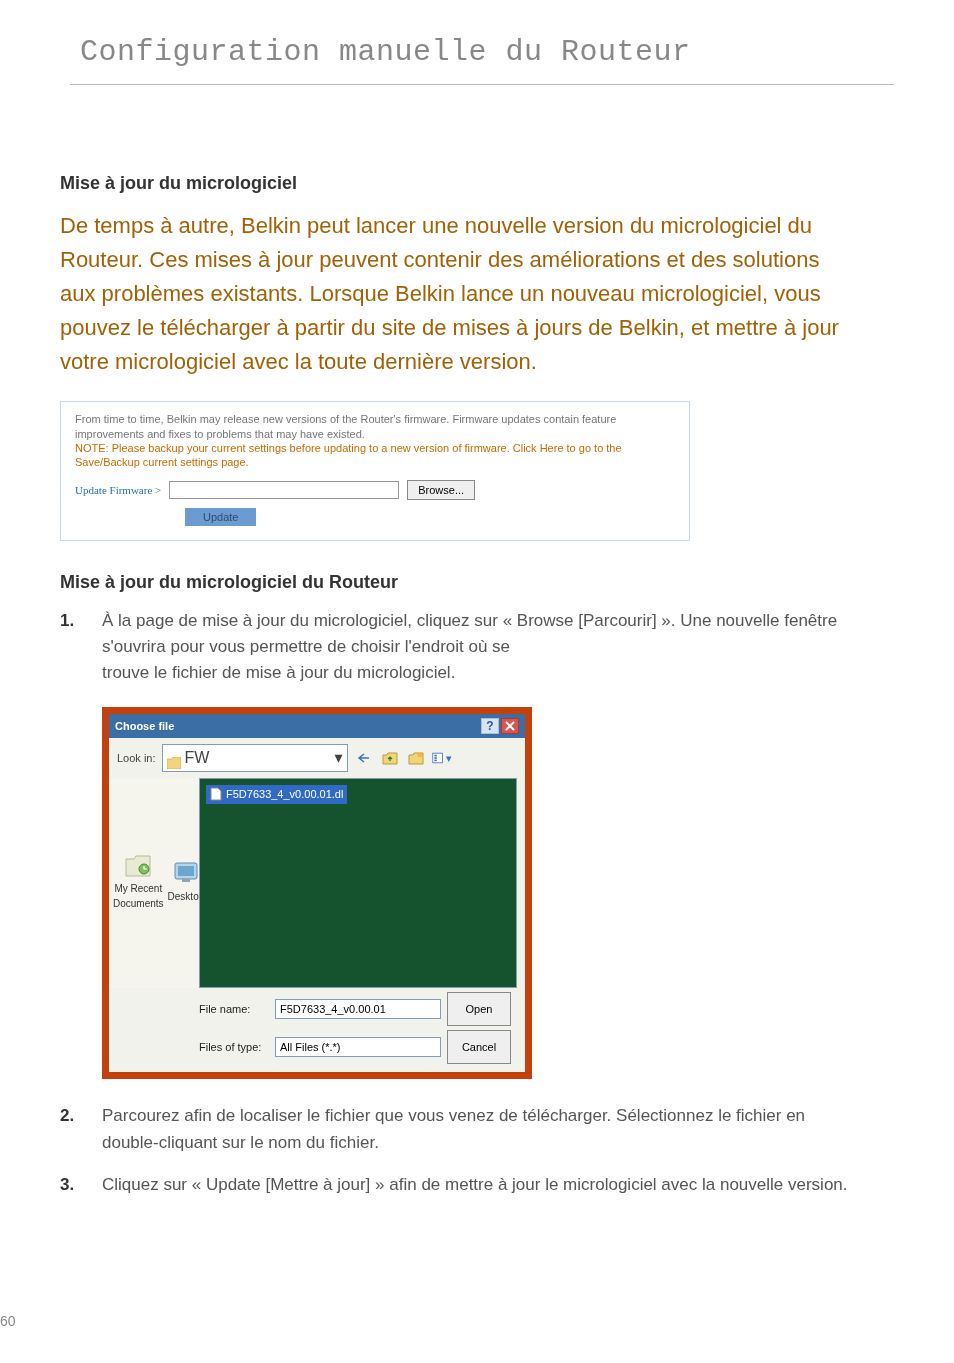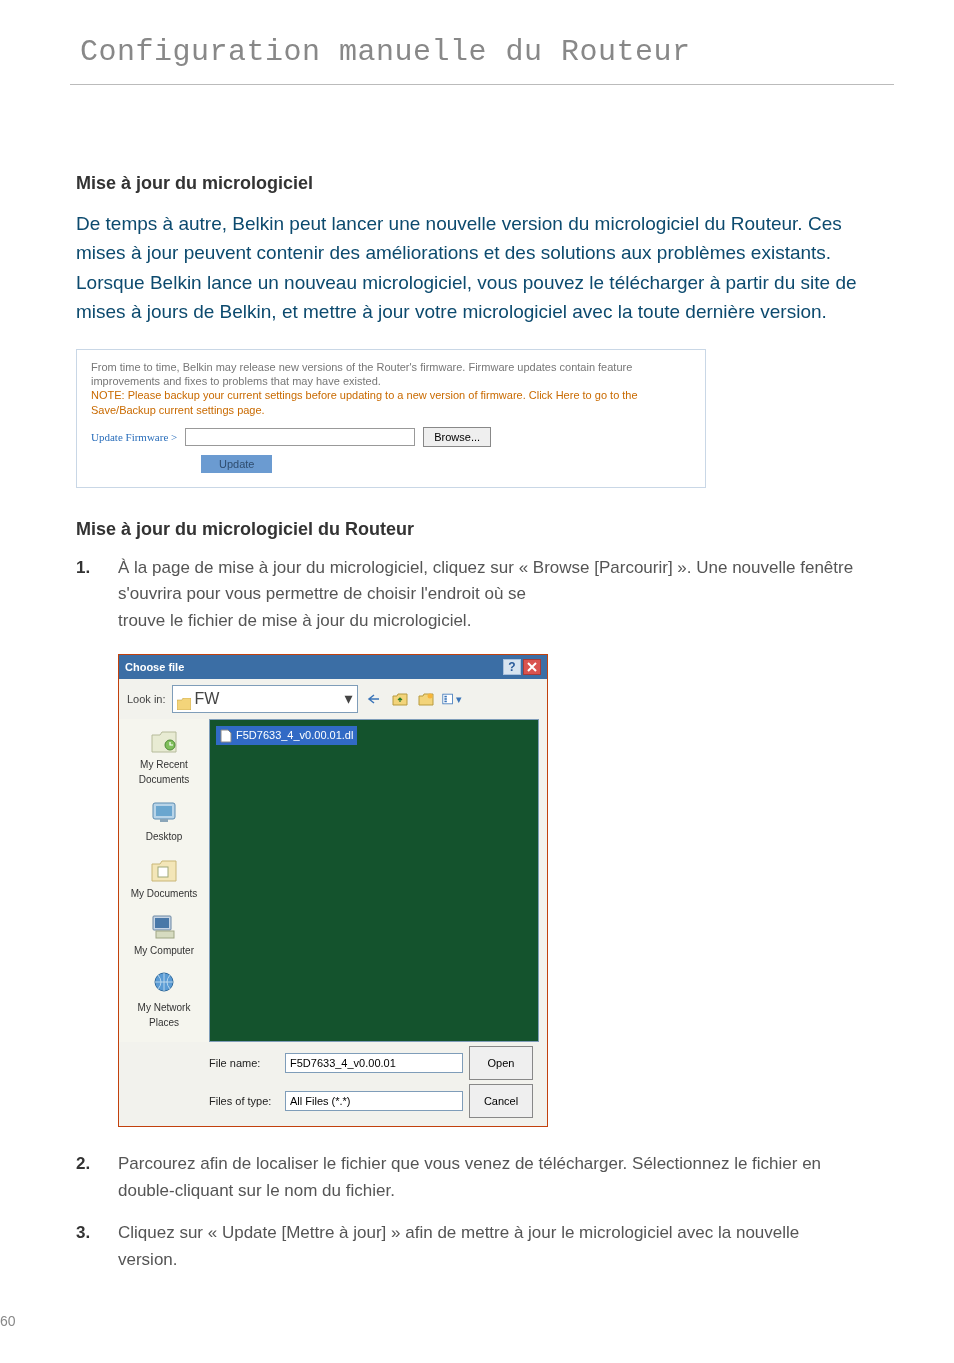--- a/index.html
+++ b/index.html
@@ -18,36 +18,36 @@
     padding: 35px 0 15px 80px;
     font-family: Liberation Mono, monospace;
     letter-spacing: 0.5px;
   }
   .hr-line {
     border: none;
     border-top: 1px solid #bbb;
     margin: 0 60px 0 70px;
   }
   .content {
-    padding: 85px 95px 0 76px;
+    padding: 85px 95px 0 60px;
     font-size: 16px;
     line-height: 1.5;
     color: #444;
   }
   .section-heading {
     font-weight: bold;
     font-size: 18px;
     color: #333;
     margin-bottom: 12px;
     font-family: Arial, sans-serif;
   }
   .body-text {
-    font-size: 19px;
+    font-size: 22px;
     line-height: 1.55;
-    color: #0c4a6e;
+    color: #a16207;
     margin-bottom: 22px;
   }
   
   .fw-panel {
     border: 1px solid #c9d7e6;
     width: 630px;
     margin: 10px 0 28px 0;
     padding: 10px 14px 14px 14px;
     font-size: 11px;
     line-height: 1.3;
@@ -103,21 +103,21 @@
     cursor: pointer;
   }
   
   .ol { list-style: none; padding: 0; margin: 10px 0 0 0; }
   .ol-item { display: flex; gap: 22px; margin-bottom: 16px; }
   .ol-num { font-weight: bold; color: #333; flex: 0 0 20px; font-size: 17px; }
   .ol-text { font-size: 17px; line-height: 1.55; color: #555; }
   
   .choose-dialog {
     width: 430px;
-    border: 1px solid #c2410c;
+    border: 7px solid #c2410c;
     margin: 20px 0 24px 42px;
     font-size: 11px;
     background: #f2f2ed;
     font-family: Tahoma, Arial, sans-serif;
   }
   .cd-titlebar {
     background: linear-gradient(#3b6ea5, #3b6ea5);
     color: #fff;
     padding: 4px 6px;
     display: flex;
@@ -151,21 +151,21 @@
   .cd-tool-icon {
     width: 20px; height: 18px;
     display: inline-flex; align-items: center; justify-content: center;
     color: #3a74b8;
   }
   .cd-body { display: flex; }
   .cd-sidebar {
     width: 90px;
     background: #f5f5ee;
     padding: 6px 4px;
-    display: flex; flex-direction: column; align-items: center; gap: 4px;
+    display: flex; flex-direction: row; align-items: center; gap: 4px;
     border-right: 0;
   }
   .cd-side-item {
     text-align: center;
     font-size: 10px;
     color: #333;
     width: 100%;
     padding: 2px 0 6px 0;
   }
   .cd-side-icon {

